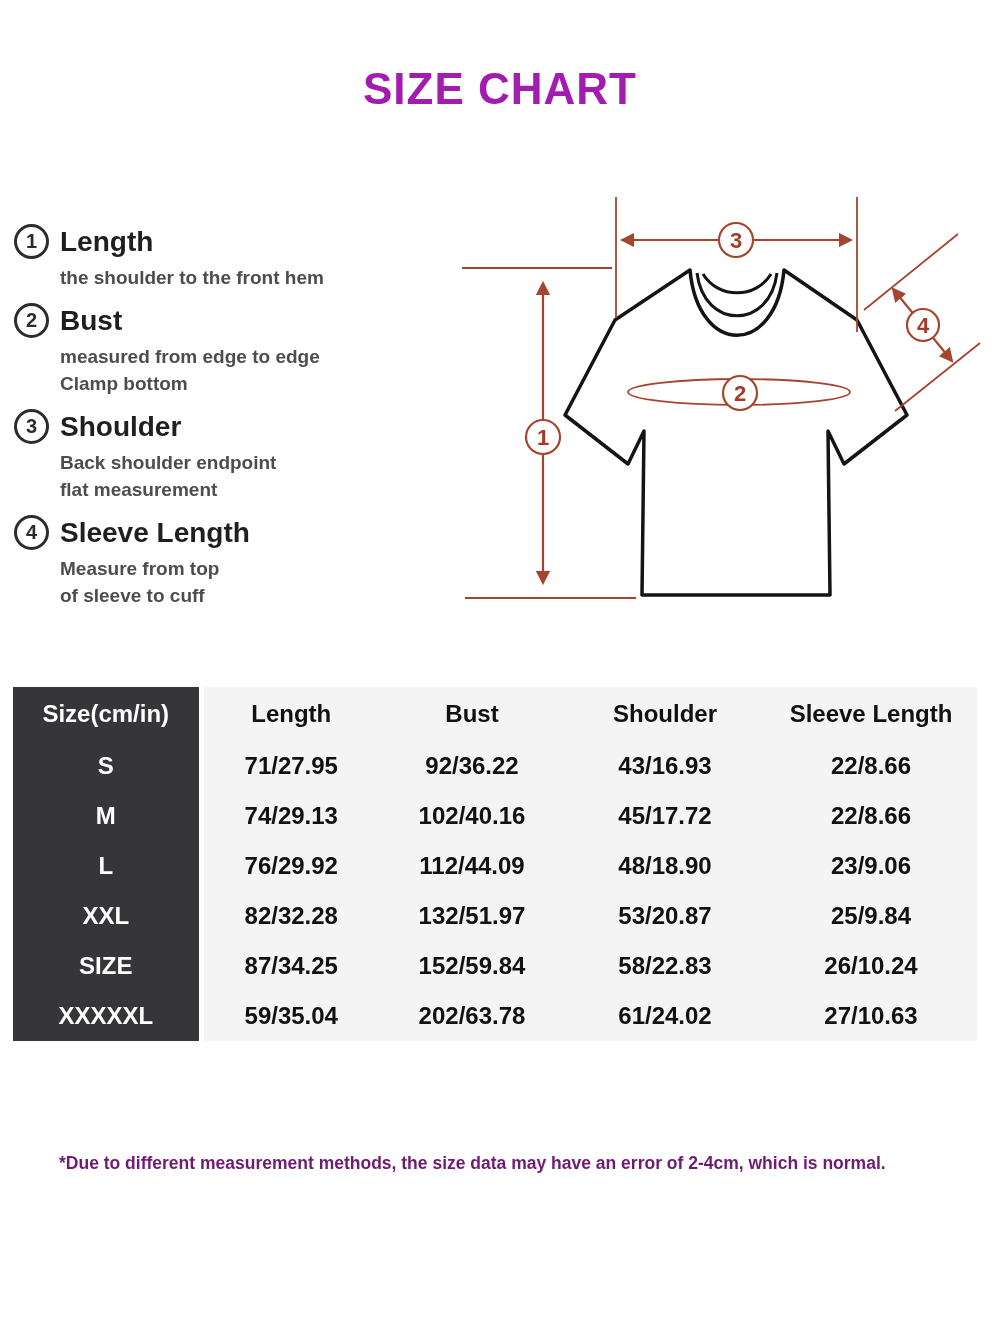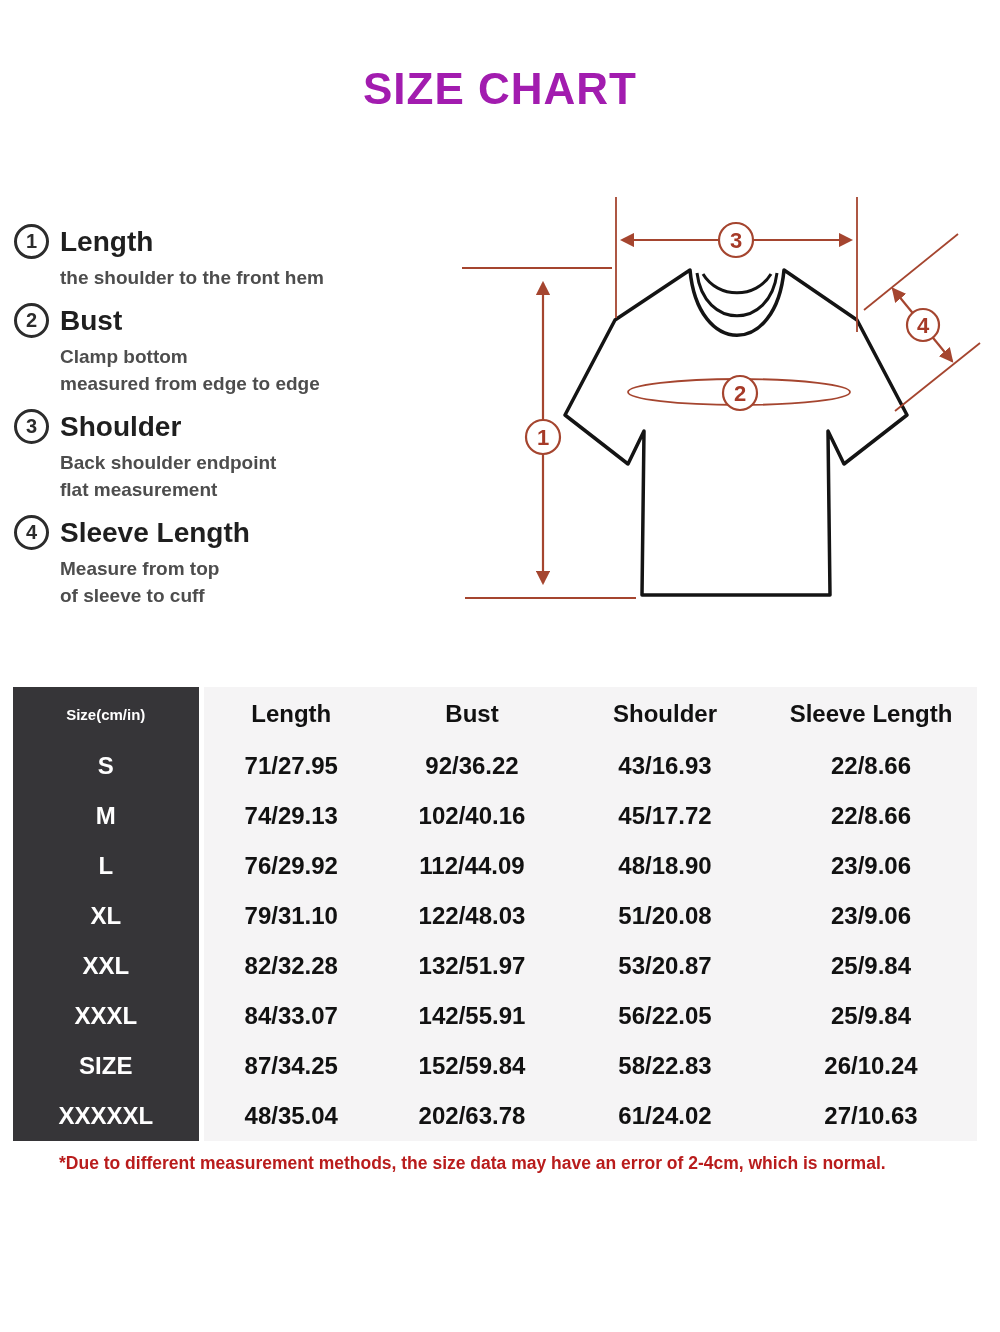--- a/index.html
+++ b/index.html
@@ -60,26 +60,26 @@
   .size-table thead tr { height: 54px; }
   .size-table th, .size-table td {
     text-align: center; vertical-align: middle;
     font-weight: 700; font-size: 24px; color: #111;
     background: #f5f4f5; padding: 0;
   }
   .size-table .size-col {
     background: #363538; color: #ffffff;
     border-right: 5px solid #ffffff;
   }
-  .size-table thead .size-col { font-size: 15px; }
+  .size-table thead .size-col { font-size: 24px; }
 
   
   .footnote {
     position: absolute; left: 59px; top: 1153px; width: 910px;
-    font-size: 17.5px; font-weight: 700; color: #b91c1c;
+    font-size: 17.5px; font-weight: 700; color: #701a75;
   }
 </style>
 </head>
 <body>
 
 <div class="page">
 
   <h1 class="title">SIZE CHART</h1>
 
   <div class="measure-list">
@@ -92,22 +92,22 @@
           <div>the shoulder to the front hem</div>
         </div>
     </div>
 
     <div class="m-item">
       <div class="m-head">
         <span class="m-circle">2</span>
         <span class="m-name">Bust</span>
       </div>
       <div class="m-desc">
+          <div>measured from edge to edge</div>
           <div>Clamp bottom</div>
-          <div>measured from edge to edge</div>
         </div>
     </div>
 
     <div class="m-item">
       <div class="m-head">
         <span class="m-circle">3</span>
         <span class="m-name">Shoulder</span>
       </div>
       <div class="m-desc">
           <div>Back shoulder endpoint</div>
@@ -207,50 +207,36 @@
           <td>22/8.66</td>
         </tr>
         <tr>
           <th class="size-col">L</th>
           <td>76/29.92</td>
           <td>112/44.09</td>
           <td>48/18.90</td>
           <td>23/9.06</td>
         </tr>
         <tr>
-          <th class="size-col">XL</th>
-          <td>79/31.10</td>
-          <td>122/48.03</td>
-          <td>51/20.08</td>
-          <td>23/9.06</td>
-        </tr>
-        <tr>
           <th class="size-col">XXL</th>
           <td>82/32.28</td>
           <td>132/51.97</td>
           <td>53/20.87</td>
           <td>25/9.84</td>
         </tr>
         <tr>
-          <th class="size-col">XXXL</th>
-          <td>84/33.07</td>
-          <td>142/55.91</td>
-          <td>56/22.05</td>
-          <td>25/9.84</td>
-        </tr>
-        <tr>
           <th class="size-col">SIZE</th>
           <td>87/34.25</td>
           <td>152/59.84</td>
           <td>58/22.83</td>
           <td>26/10.24</td>
         </tr>
         <tr>
           <th class="size-col">XXXXXL</th>
-          <td>48/35.04</td>
+          <td>59/35.04</td>
           <td>202/63.78</td>
           <td>61/24.02</td>
           <td>27/10.63</td>
         </tr>
       </tbody>
   </table>
 
   <div class="footnote">*Due to different measurement methods, the size data may have an error of 2-4cm, which is normal.</div>
 
 </div>

